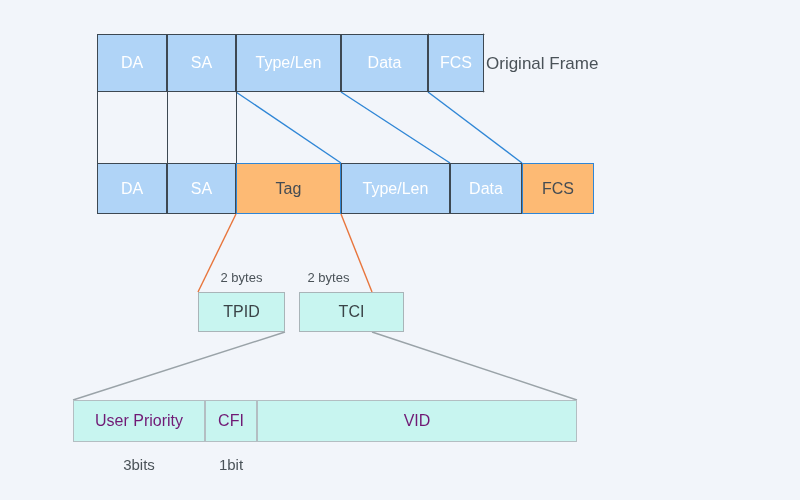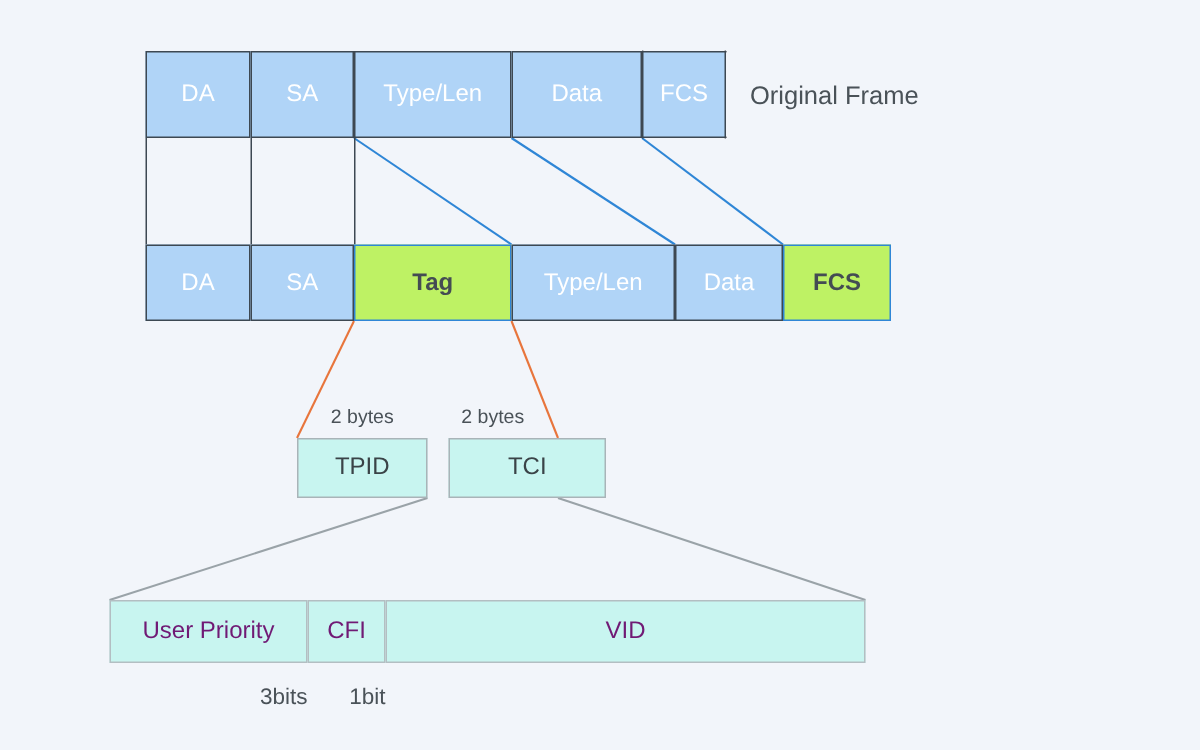--- a/index.html
+++ b/index.html
@@ -53,24 +53,23 @@
   .tag-row .cell {
     border: 1.5px solid #2f86d6;
     font-size: 16px;
   }
   .tag-row .cell.filled {
     background: #b0d4f7;
     color: #ffffff;
     border-color: #3d4852;
   }
   .tag-row .cell.open {
-    background: #bef264;
+    background: #fdba74;
     color: #444c53;
     border-color: #2f86d6;
-    font-weight: bold;
   }
   
   .tci-row .cell {
     background: #c8f5f0;
     border: 1.2px solid #a9b4b8;
     color: #3a4347;
     font-size: 16px;
   }
   
   .bits-row .cell {
@@ -89,21 +88,21 @@
     position: absolute;
     color: #4a5258;
     font-size: 13px;
     text-align: center;
     white-space: nowrap;
   }
   .bitlabel {
     position: absolute;
     color: #4a5258;
     font-size: 15px;
-    text-align: right;
+    text-align: center;
     white-space: nowrap;
   }
 </style>
 </head>
 <body>
 
 <div id="stage">
 
   <svg class="lines" viewBox="0 0 800 500" width="800" height="500">
 
@@ -129,21 +128,21 @@
     </g>
   </svg>
 
   <div class="orig-row">
     <div class="cell" style="left:97px;  top:34px; width:70px;  height:58px;">DA</div>
     <div class="cell" style="left:167px; top:34px; width:69px;  height:58px;">SA</div>
     <div class="cell" style="left:236px; top:34px; width:105px; height:58px;">Type/Len</div>
     <div class="cell" style="left:341px; top:34px; width:87px;  height:58px;">Data</div>
     <div class="cell" style="left:428px; top:34px; width:56px;  height:58px;">FCS</div>
   </div>
-  <div class="sidelabel" style="left:500px; top:54px;">Original Frame</div>
+  <div class="sidelabel" style="left:486px; top:54px;">Original Frame</div>
 
   <div>
     <div class="mid-cell" style="left:97px;  top:92px; width:1px; height:71px;"></div>
     <div class="mid-cell" style="left:167px; top:92px; width:1px; height:71px;"></div>
     <div class="mid-cell" style="left:236px; top:92px; width:1px; height:71px;"></div>
   </div>
 
   <div class="tag-row">
     <div class="cell filled" style="left:97px;  top:163px; width:70px;  height:51px;">DA</div>
     <div class="cell filled" style="left:167px; top:163px; width:69px;  height:51px;">SA</div>

